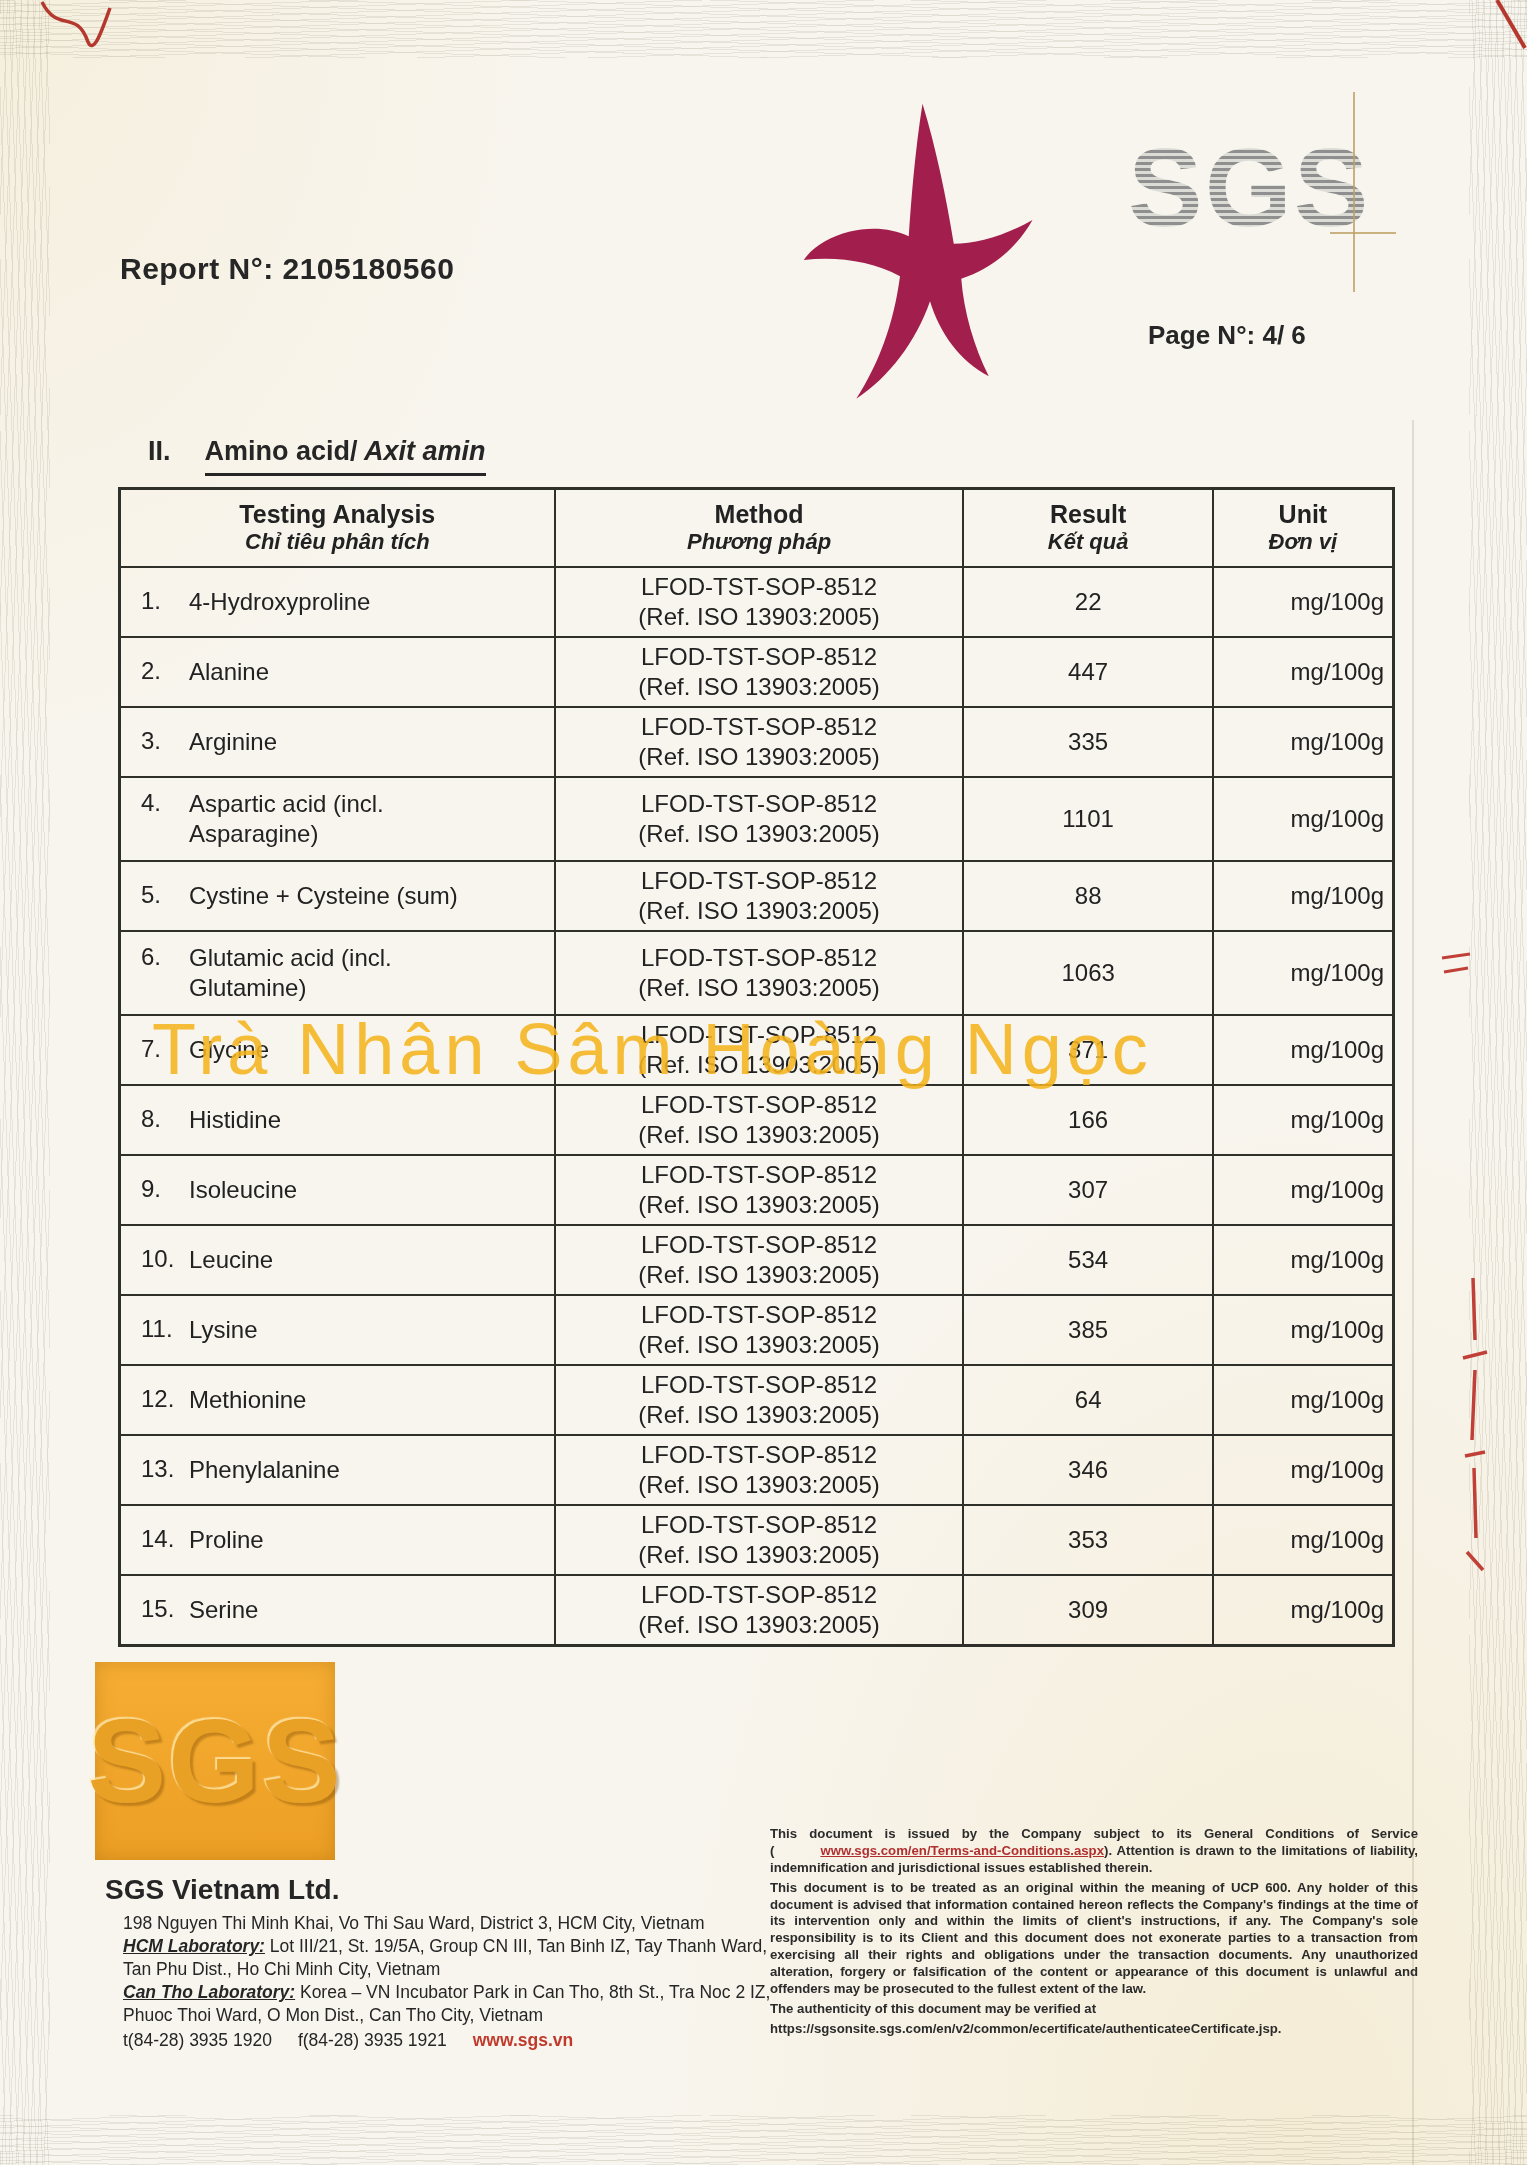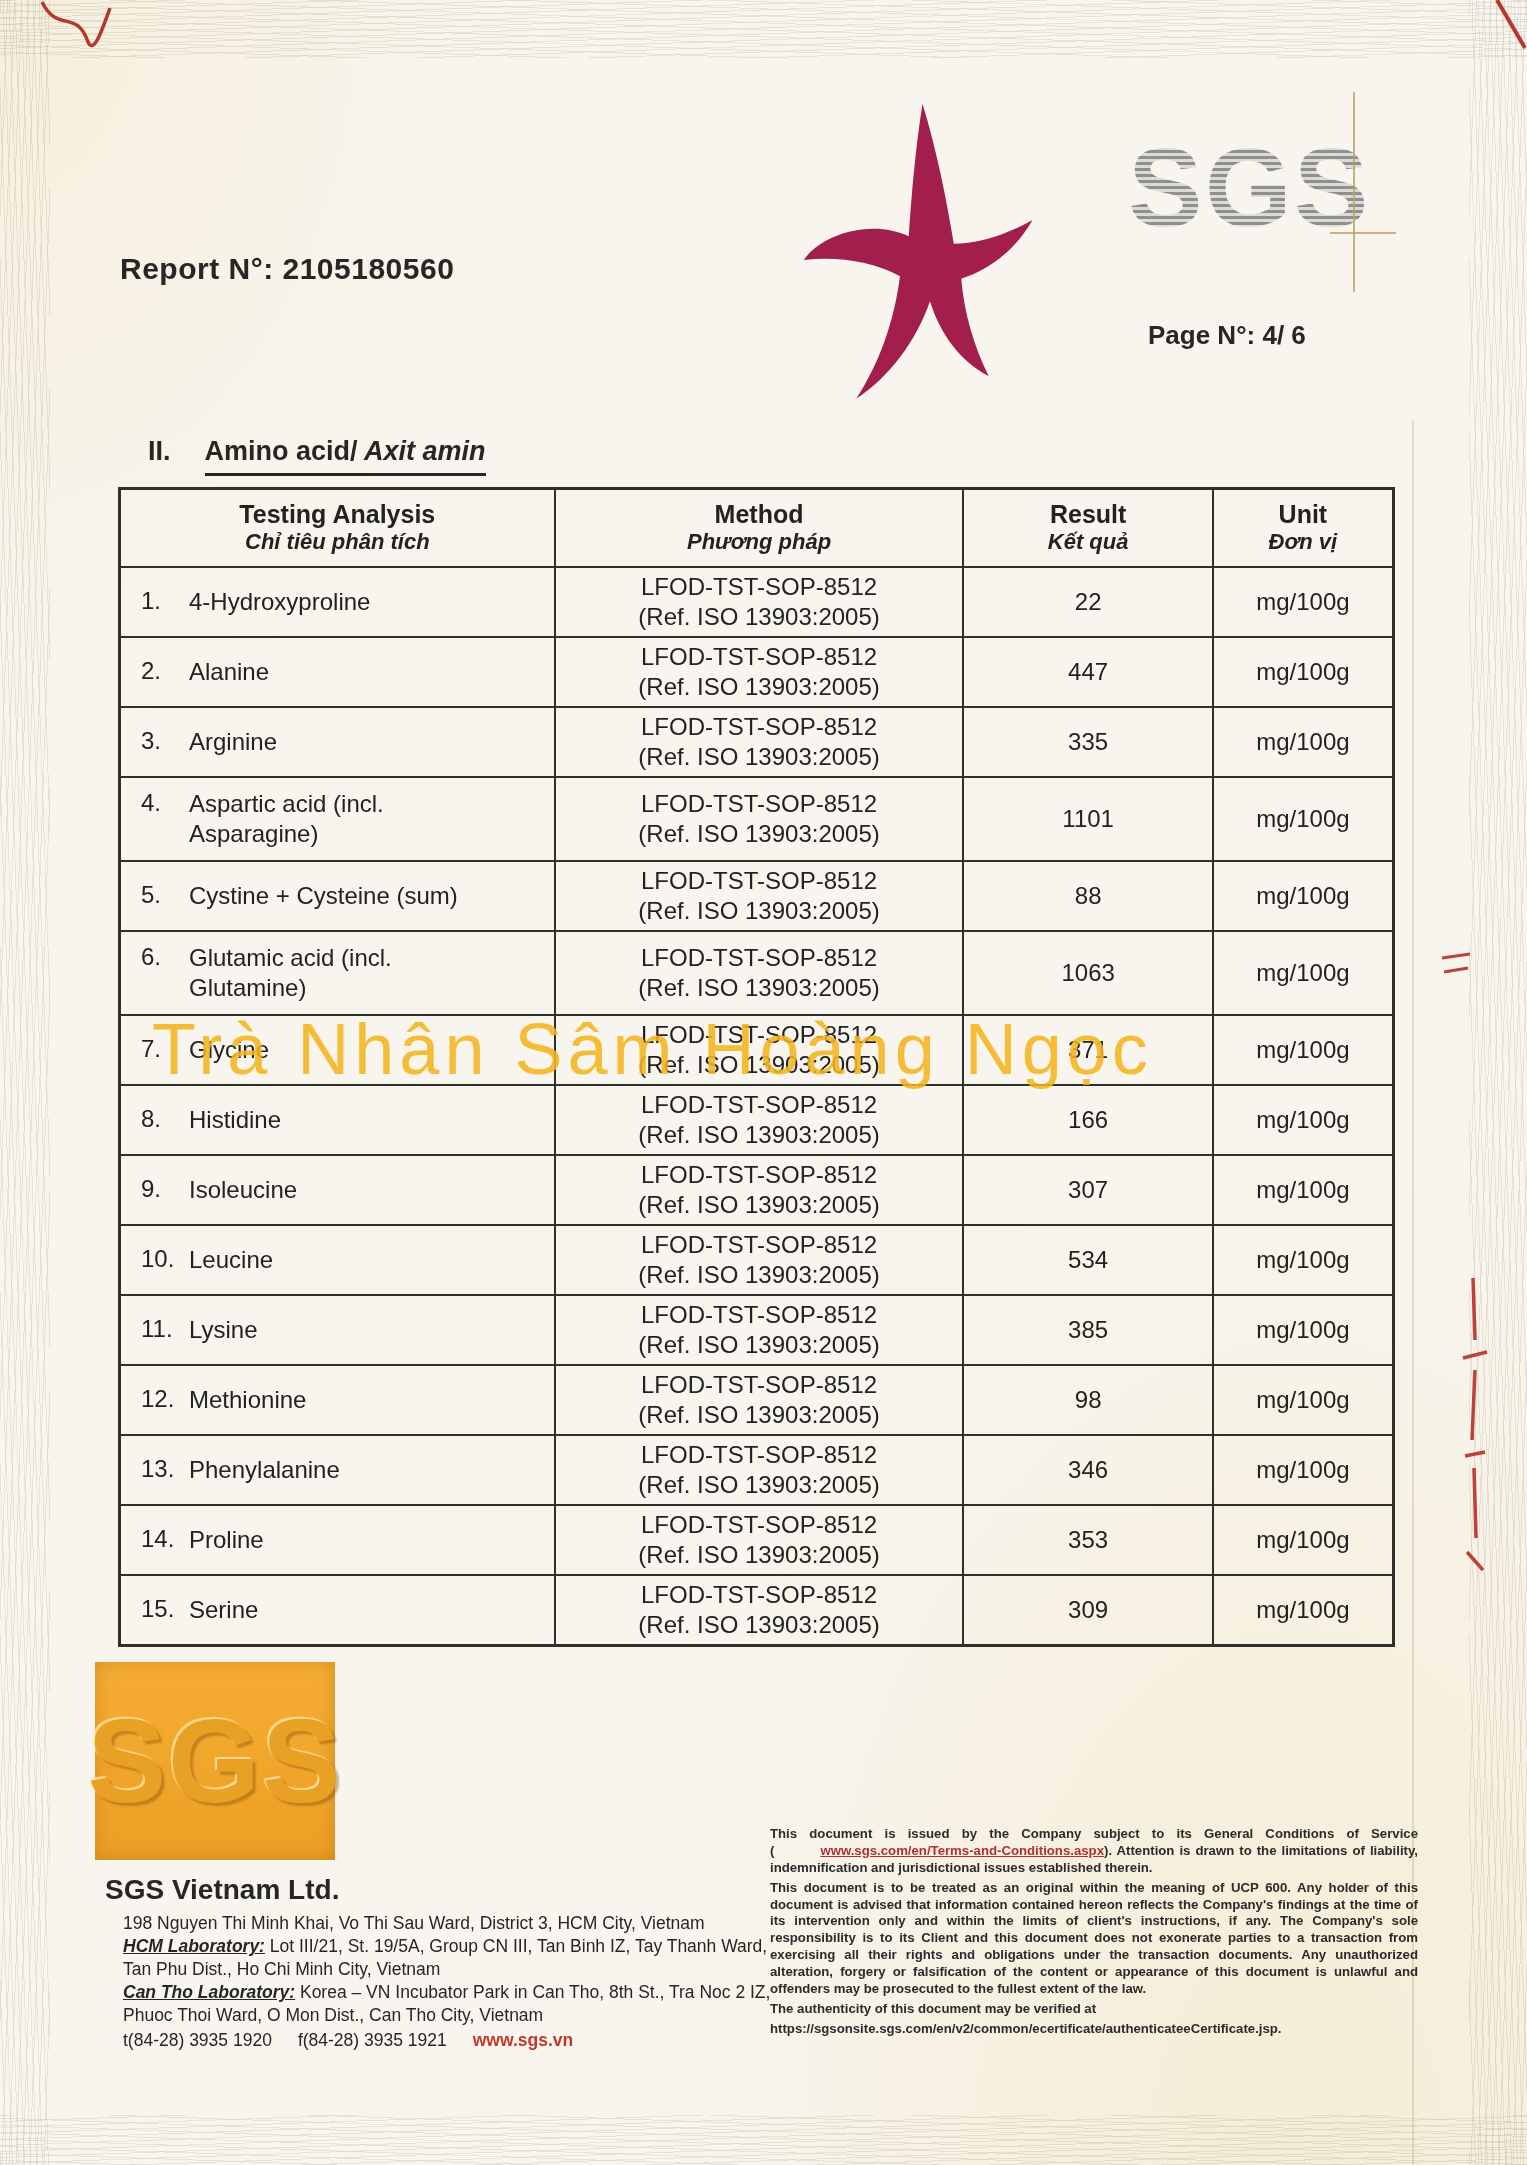--- a/index.html
+++ b/index.html
@@ -58,21 +58,21 @@
   table.amino tbody tr{height:70px;}
   table.amino tbody tr.tall{height:84px;}
   .h-en{font-weight:bold; font-size:25px; text-align:center;}
   .h-vi{font-style:italic; font-weight:bold; font-size:22px; text-align:center;}
   .c-name{vertical-align:middle;}
   .name-wrap{display:flex; align-items:flex-start; padding-left:12px;}
   .row-no{width:48px; flex:0 0 48px;}
   .name-lines div{line-height:1.25;}
   .c-method{text-align:center; line-height:1.25;}
   .c-result{text-align:center;}
-  .c-unit{text-align:center;border-radius:17px;}
+  .c-unit{text-align:right;border-radius:17px;}
 
   .watermark{
     position:absolute; left:152px; top:1008px; font-size:72px; font-weight:500;
     color:rgba(244,180,30,.88); white-space:nowrap; letter-spacing:5px; z-index:5;
   }
 
   .orange-block{
     position:absolute; left:95px; top:1662px; width:240px; height:198px;
     background:linear-gradient(180deg,#f6ad33,#ec9f24);
     box-shadow:inset 0 0 18px rgba(150,95,10,.35);
@@ -357,21 +357,21 @@
           <span class="row-no">12.</span>
           <span class="name-lines">
                 <div>Methionine</div>
               </span>
         </div>
       </td>
       <td class="c-method">
         <div>LFOD-TST-SOP-8512</div>
         <div>(Ref. ISO 13903:2005)</div>
       </td>
-      <td class="c-result">98</td>
+      <td class="c-result">64</td>
       <td class="c-unit">mg/100g</td>
     </tr>
 
     <tr>
       <td class="c-name">
         <div class="name-wrap">
           <span class="row-no">13.</span>
           <span class="name-lines">
                 <div>Phenylalanine</div>
               </span>

